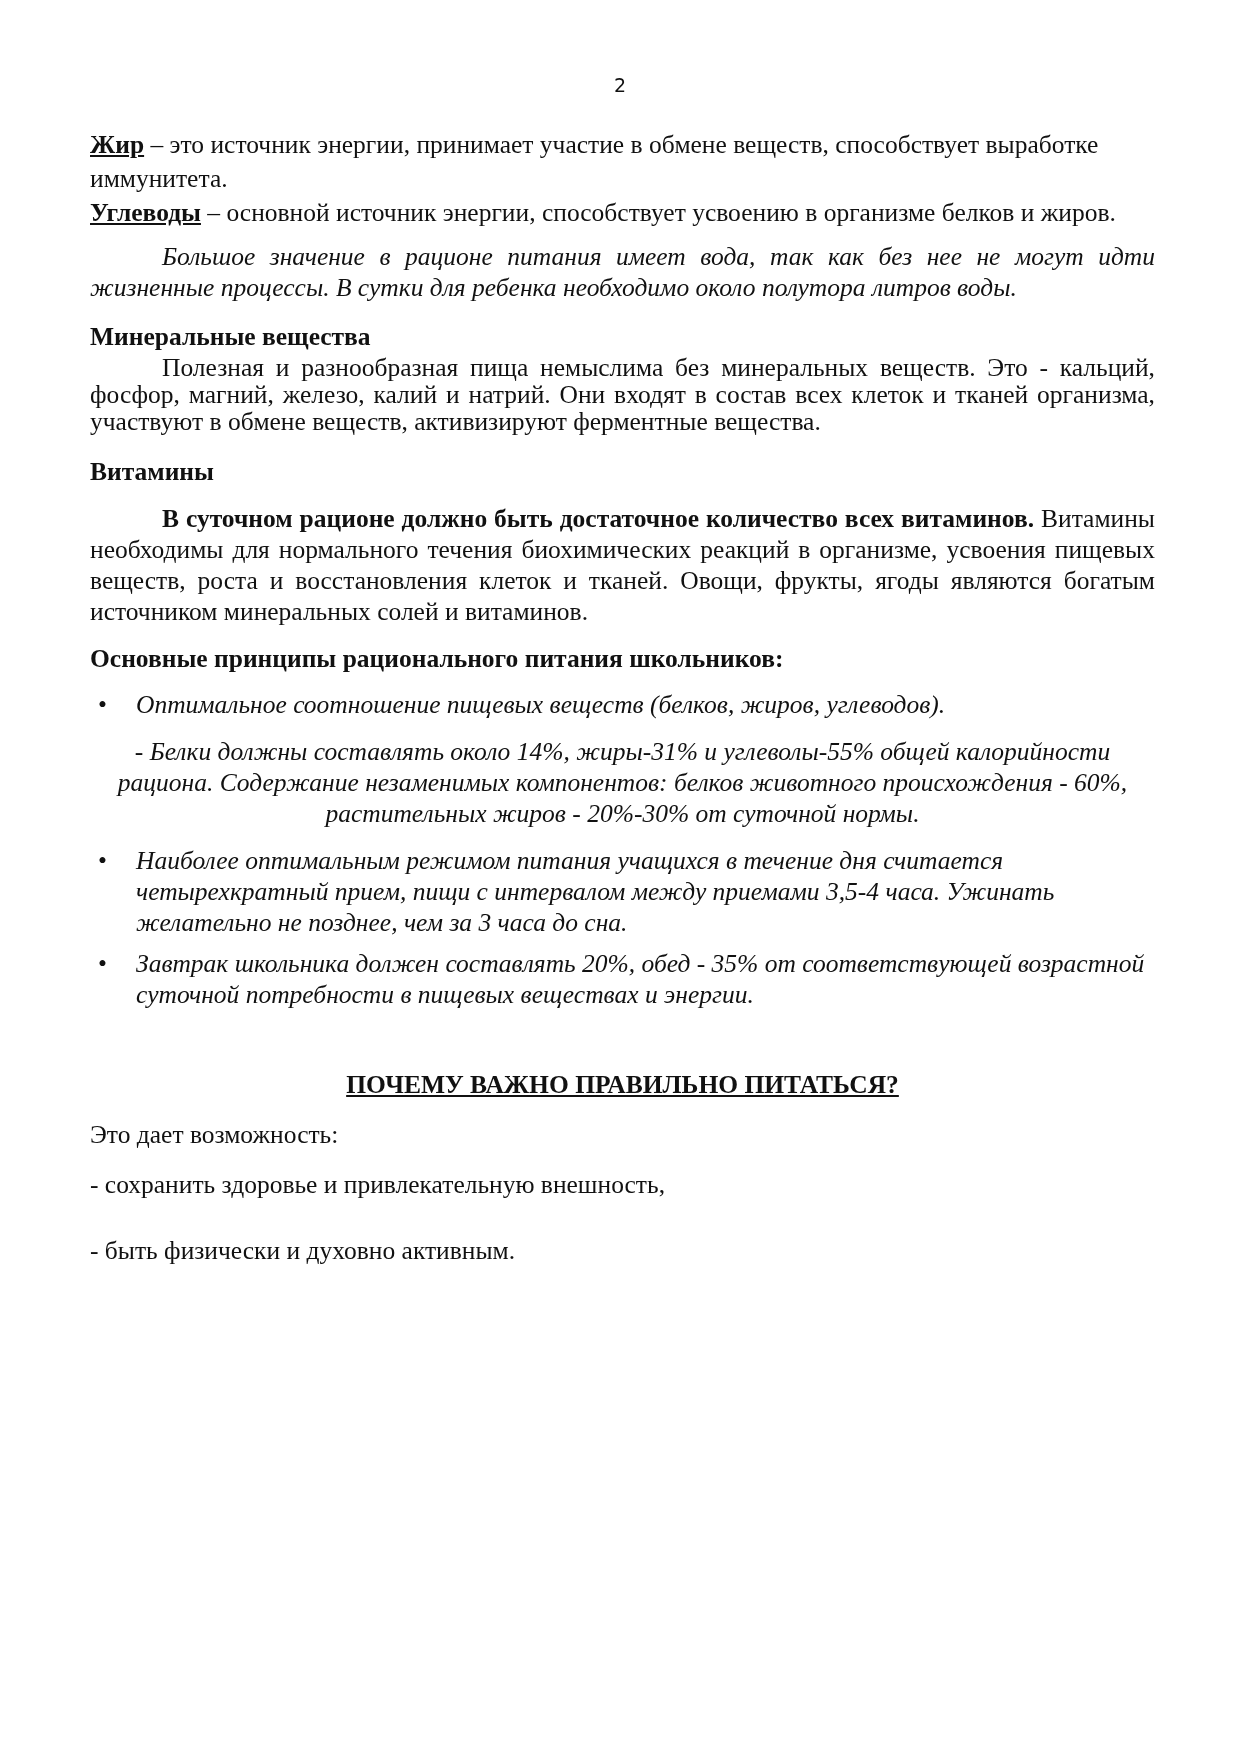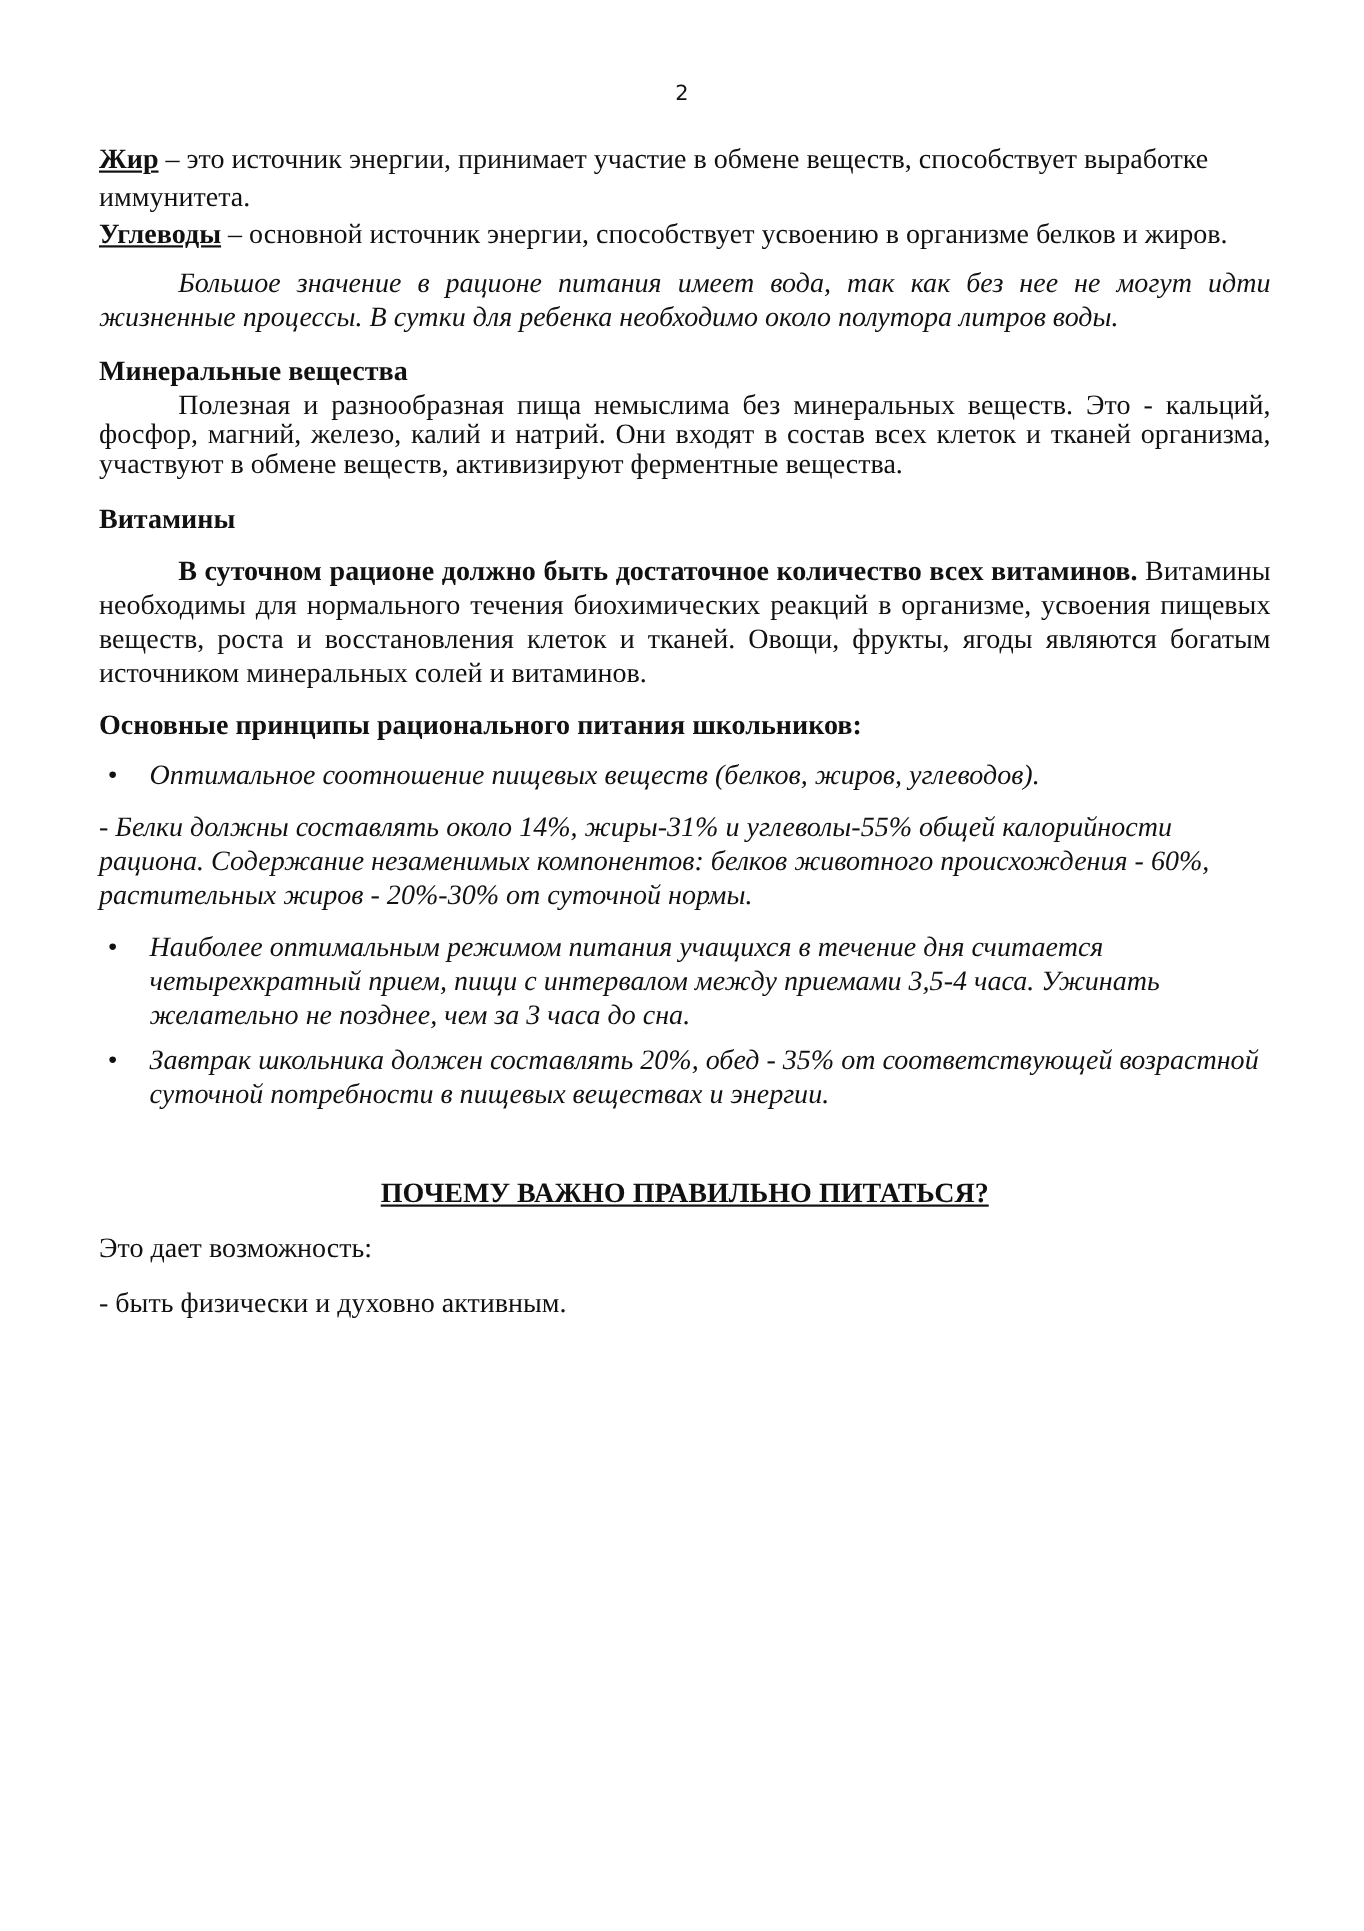--- a/index.html
+++ b/index.html
@@ -8,21 +8,21 @@
     font-family: "Liberation Serif", serif; color: #111111;
   }
   .page-num { position: absolute; top: 74px; left: 0; width: 1240px; text-align: center; font-family: "DejaVu Sans", sans-serif; font-size: 19px; }
   .content { position: absolute; left: 90px; top: 128px; width: 1065px; font-size: 25.5px; line-height: 34px; }
   p { margin: 0; }
   .u-bold { font-weight: bold; text-decoration: underline; }
   .jz { text-align: justify; }
   .indent { text-indent: 72px; }
   .bi { font-weight: normal; font-style: italic; }
   .b { font-weight: bold; }
-  .it { font-style: italic; }
+  .it { font-style: italic; text-align: center; }
   .bullets { list-style: none; margin: 0; padding: 0; }
   .bullets li { position: relative; padding-left: 46px; font-style: italic; }
   .bullets li .dot { position: absolute; left: 8px; top: 0; font-style: normal; }
   .title { text-align: center; font-weight: bold; text-decoration: underline; }
 </style>
 </head>
 <body>
 
 <div class="page-num">2</div>
 
@@ -47,14 +47,15 @@
 
   <p class="it" style="margin-top:14px; line-height:31px;">- Белки должны составлять около 14%, жиры-31% и углеволы-55% общей калорийности рациона. Содержание незаменимых компонентов: белков животного происхождения - 60%, растительных жиров - 20%-30% от суточной нормы.</p>
 
   <ul class="bullets" style="margin-top:16px; line-height:31px;">
     <li><span class="dot">•</span><span>Наиболее оптимальным режимом питания учащихся в течение дня считается четырехкратный прием, пищи с интервалом между приемами 3,5-4 часа. Ужинать желательно не позднее, чем за 3 часа до сна.</span></li>
     <li style="margin-top:10px"><span class="dot">•</span><span>Завтрак школьника должен составлять 20%, обед - 35% от соответствующей возрастной суточной потребности в пищевых веществах и энергии.</span></li>
   </ul>
 
   <p class="title" style="margin-top:58px">ПОЧЕМУ ВАЖНО ПРАВИЛЬНО ПИТАТЬСЯ?</p>
   <p style="margin-top:16px">Это дает возможность:</p>
-  <p style="margin-top:16px">- быть физически и духовно активным.</p>
+  <p style="margin-top:16px">- сохранить здоровье и привлекательную внешность,</p>
+  <p style="margin-top:32px">- быть физически и духовно активным.</p>
 </div>
 
 </body></html>

